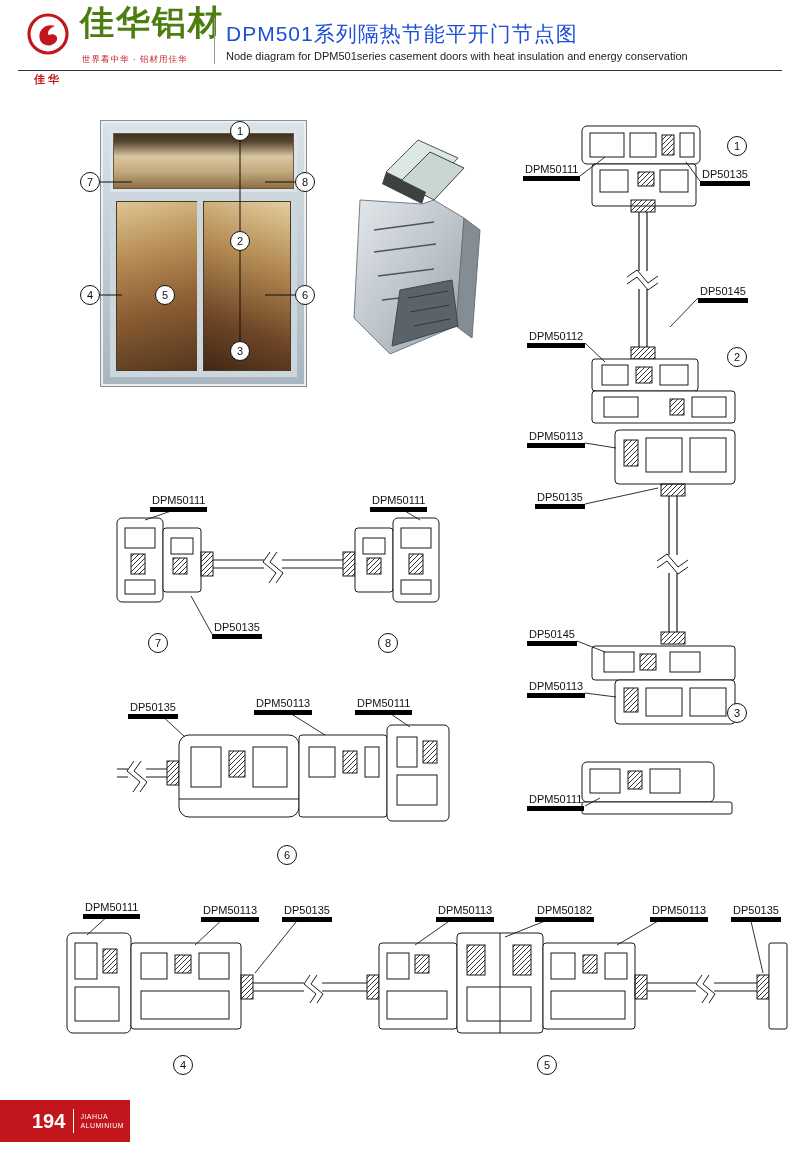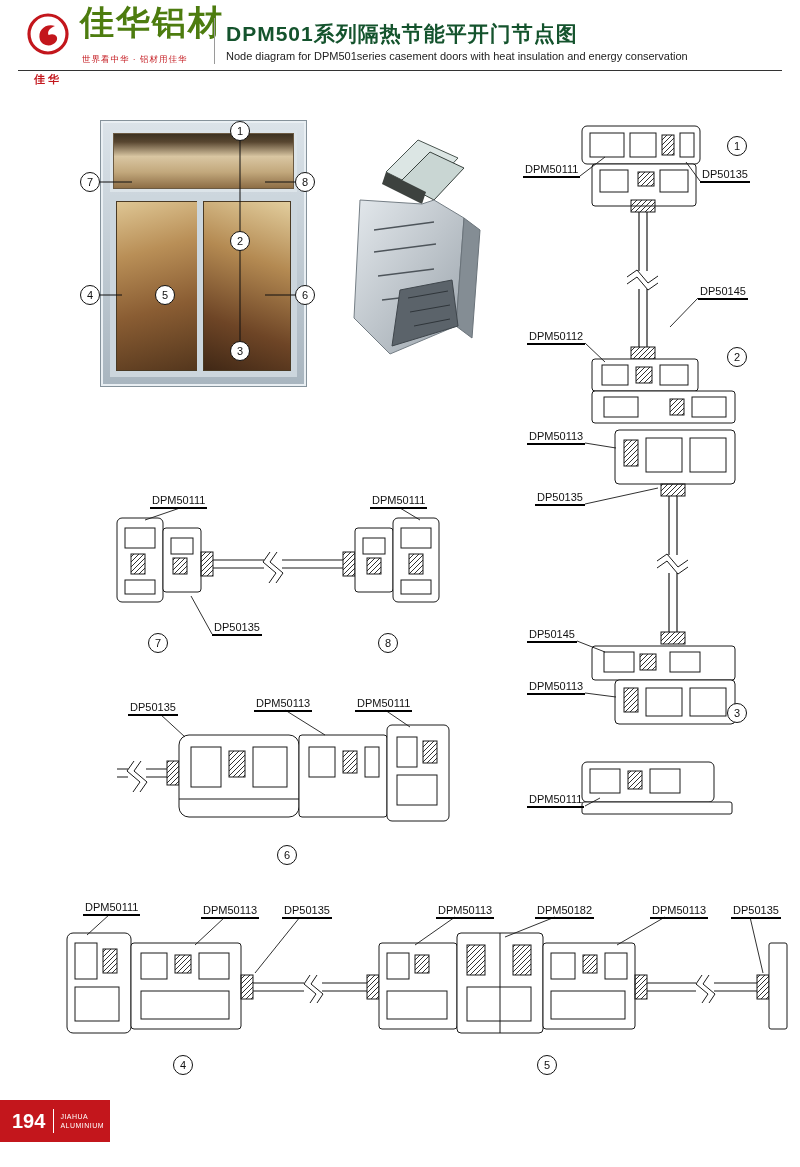--- a/index.html
+++ b/index.html
@@ -6,48 +6,48 @@
   .page{position:relative;width:800px;height:1167px;background:#ffffff;overflow:hidden;
         font-family:"Liberation Sans","DejaVu Sans",sans-serif;color:#111;}
 
   
   .hdr{position:absolute;left:0;top:0;width:800px;height:78px;}
   .logo{position:absolute;left:24px;top:12px;width:48px;text-align:center;}
   .logo-cn{color:#c3161c;font-weight:bold;font-size:11px;letter-spacing:3px;margin-top:12px;}
   .brand-title{position:absolute;left:80px;top:0;font-size:34px;font-weight:bold;color:#4d7c0f;letter-spacing:2px;}
   .brand-slogan{position:absolute;left:82px;top:54px;font-size:8.5px;color:#c3161c;letter-spacing:1px;}
   .hdr-vdiv{position:absolute;left:214px;top:18px;height:46px;border-left:1px solid #9a9a9a;}
-  .title-cn{position:absolute;left:226px;top:20px;font-size:21px;font-weight:bold;color:#14532d;letter-spacing:1px;margin:0;}
+  .title-cn{position:absolute;left:226px;top:20px;font-size:21px;font-weight:normal;color:#1d4ed8;letter-spacing:1px;margin:0;}
   .title-en{position:absolute;left:226px;top:50px;font-size:11px;color:#222;}
   .hdr-rule{position:absolute;left:18px;top:70px;width:764px;border-top:1.5px solid #333;}
 
   
   .win-photo{position:absolute;left:100px;top:120px;width:205px;height:265px;
              background:linear-gradient(180deg,#dbe3e9,#a8b5bf);
              border:1px solid #85929b;box-shadow:inset 0 0 0 2px #e9eff3;}
   .win-top{position:absolute;left:9px;top:9px;right:9px;height:56px;border:3px solid #dce4e9;
            box-shadow:inset 0 0 0 1px #6b5a42;
            background:linear-gradient(180deg,#39301f 0%,#584630 16%,#d9c6a2 42%,#c2a87c 70%,#8a6a42 100%);}
   .win-door{position:absolute;top:74px;bottom:9px;width:88px;border:6px solid #ccd6dd;
             box-shadow:inset 0 0 0 1px #4a3a24;}
   .win-door.left{left:9px;background:linear-gradient(165deg,#dfc795 0%,#b98f57 30%,#8a5d33 62%,#52351c 100%);}
   .win-door.right{right:9px;background:linear-gradient(200deg,#e3cf9f 0%,#b48a52 35%,#6e4526 72%,#3f2715 100%);}
   .win-leaders{position:absolute;left:60px;top:105px;width:270px;height:300px;pointer-events:none;}
 
   
   .dsvg{position:absolute;}
-  .part-label{position:absolute;font-size:11px;color:#111;border-bottom:2px solid #000000;
+  .part-label{position:absolute;font-size:11px;color:#111;border-bottom:5px solid #000000;
               padding:0 2px 1px 2px;white-space:nowrap;background:transparent;}
   .callout{position:absolute;width:20px;height:20px;border:1.4px solid #111;border-radius:50%;
            background:#fff;display:flex;align-items:center;justify-content:center;
            font-size:11px;line-height:1;box-sizing:border-box;}
 
   
   .footer{position:absolute;left:0;top:1100px;width:110px;height:42px;background:#c3161c;
-          color:#fff;display:flex;align-items:center;}
+          color:#fff;display:flex;align-items:center;padding-left:20px;}
   .page-num{font-size:20px;font-weight:bold;padding:0 8px 0 12px;}
   .foot-div{width:1px;height:24px;background:#fff;}
   .foot-brand{padding-left:6px;font-size:7px;letter-spacing:.5px;line-height:1.35;}
 </style>
 </head>
 <body>
 
 <div class="page">
 
   <div class="hdr">

